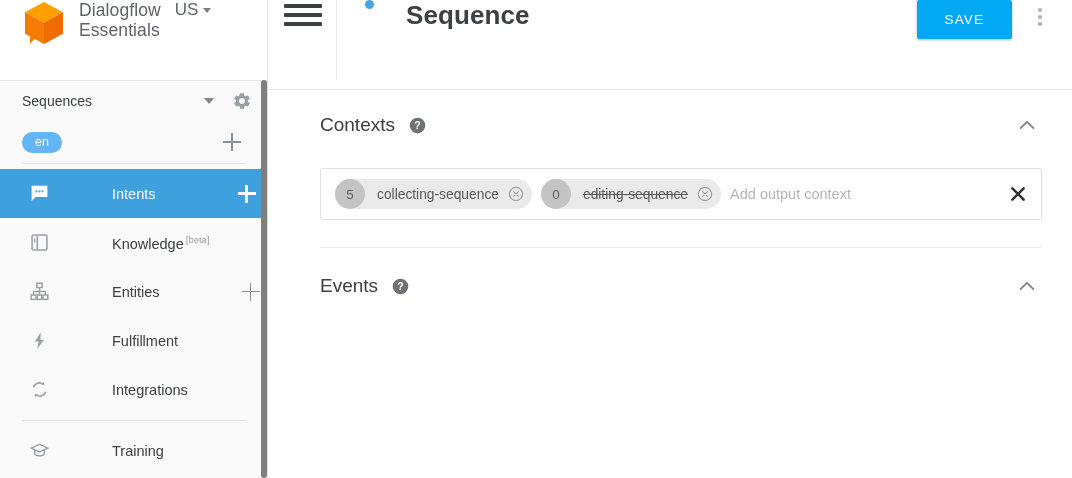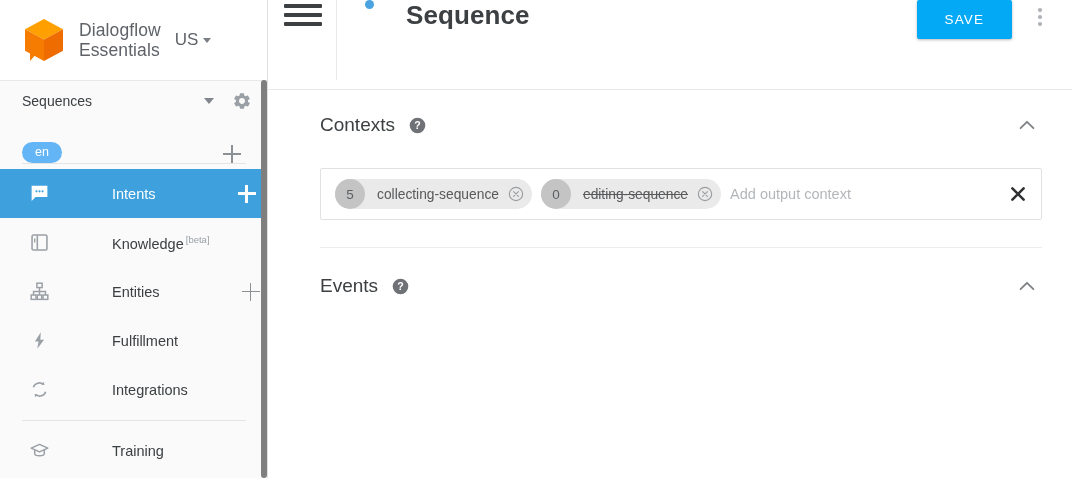--- a/index.html
+++ b/index.html
@@ -20,21 +20,21 @@
     position: relative;
     width: 268px;
     height: 478px;
     background: #fafafa;
     flex: 0 0 268px;
   }
 
   .brand-row {
     height: 80px;
     display: flex;
-    align-items: center;
+    align-items: flex-start;
     padding-left: 22px;
     background: #ffffff;
   }
 
   .logo-cube { width: 44px; height: 46px; flex: 0 0 44px; }
 
   .brand-text {
     margin-left: 13px;
     font-size: 17.5px;
     line-height: 20px;
@@ -78,21 +78,21 @@
     border-right: 5px solid transparent;
     border-top: 6px solid #80868b;
     margin-right: 18px;
     cursor: pointer;
   }
   .gear-icon { width: 20px; height: 20px; cursor: pointer; }
 
   .lang-row {
     height: 42px;
     display: flex;
-    align-items: flex-end;
+    align-items: center;
     padding: 0 24px 0 22px;
   }
   .lang-pill {
     background: #64b5f6;
     color: #ffffff;
     font-size: 12.5px;
     border-radius: 11px;
     padding: 3px 13px 4px;
     line-height: 14px;
     cursor: pointer;

